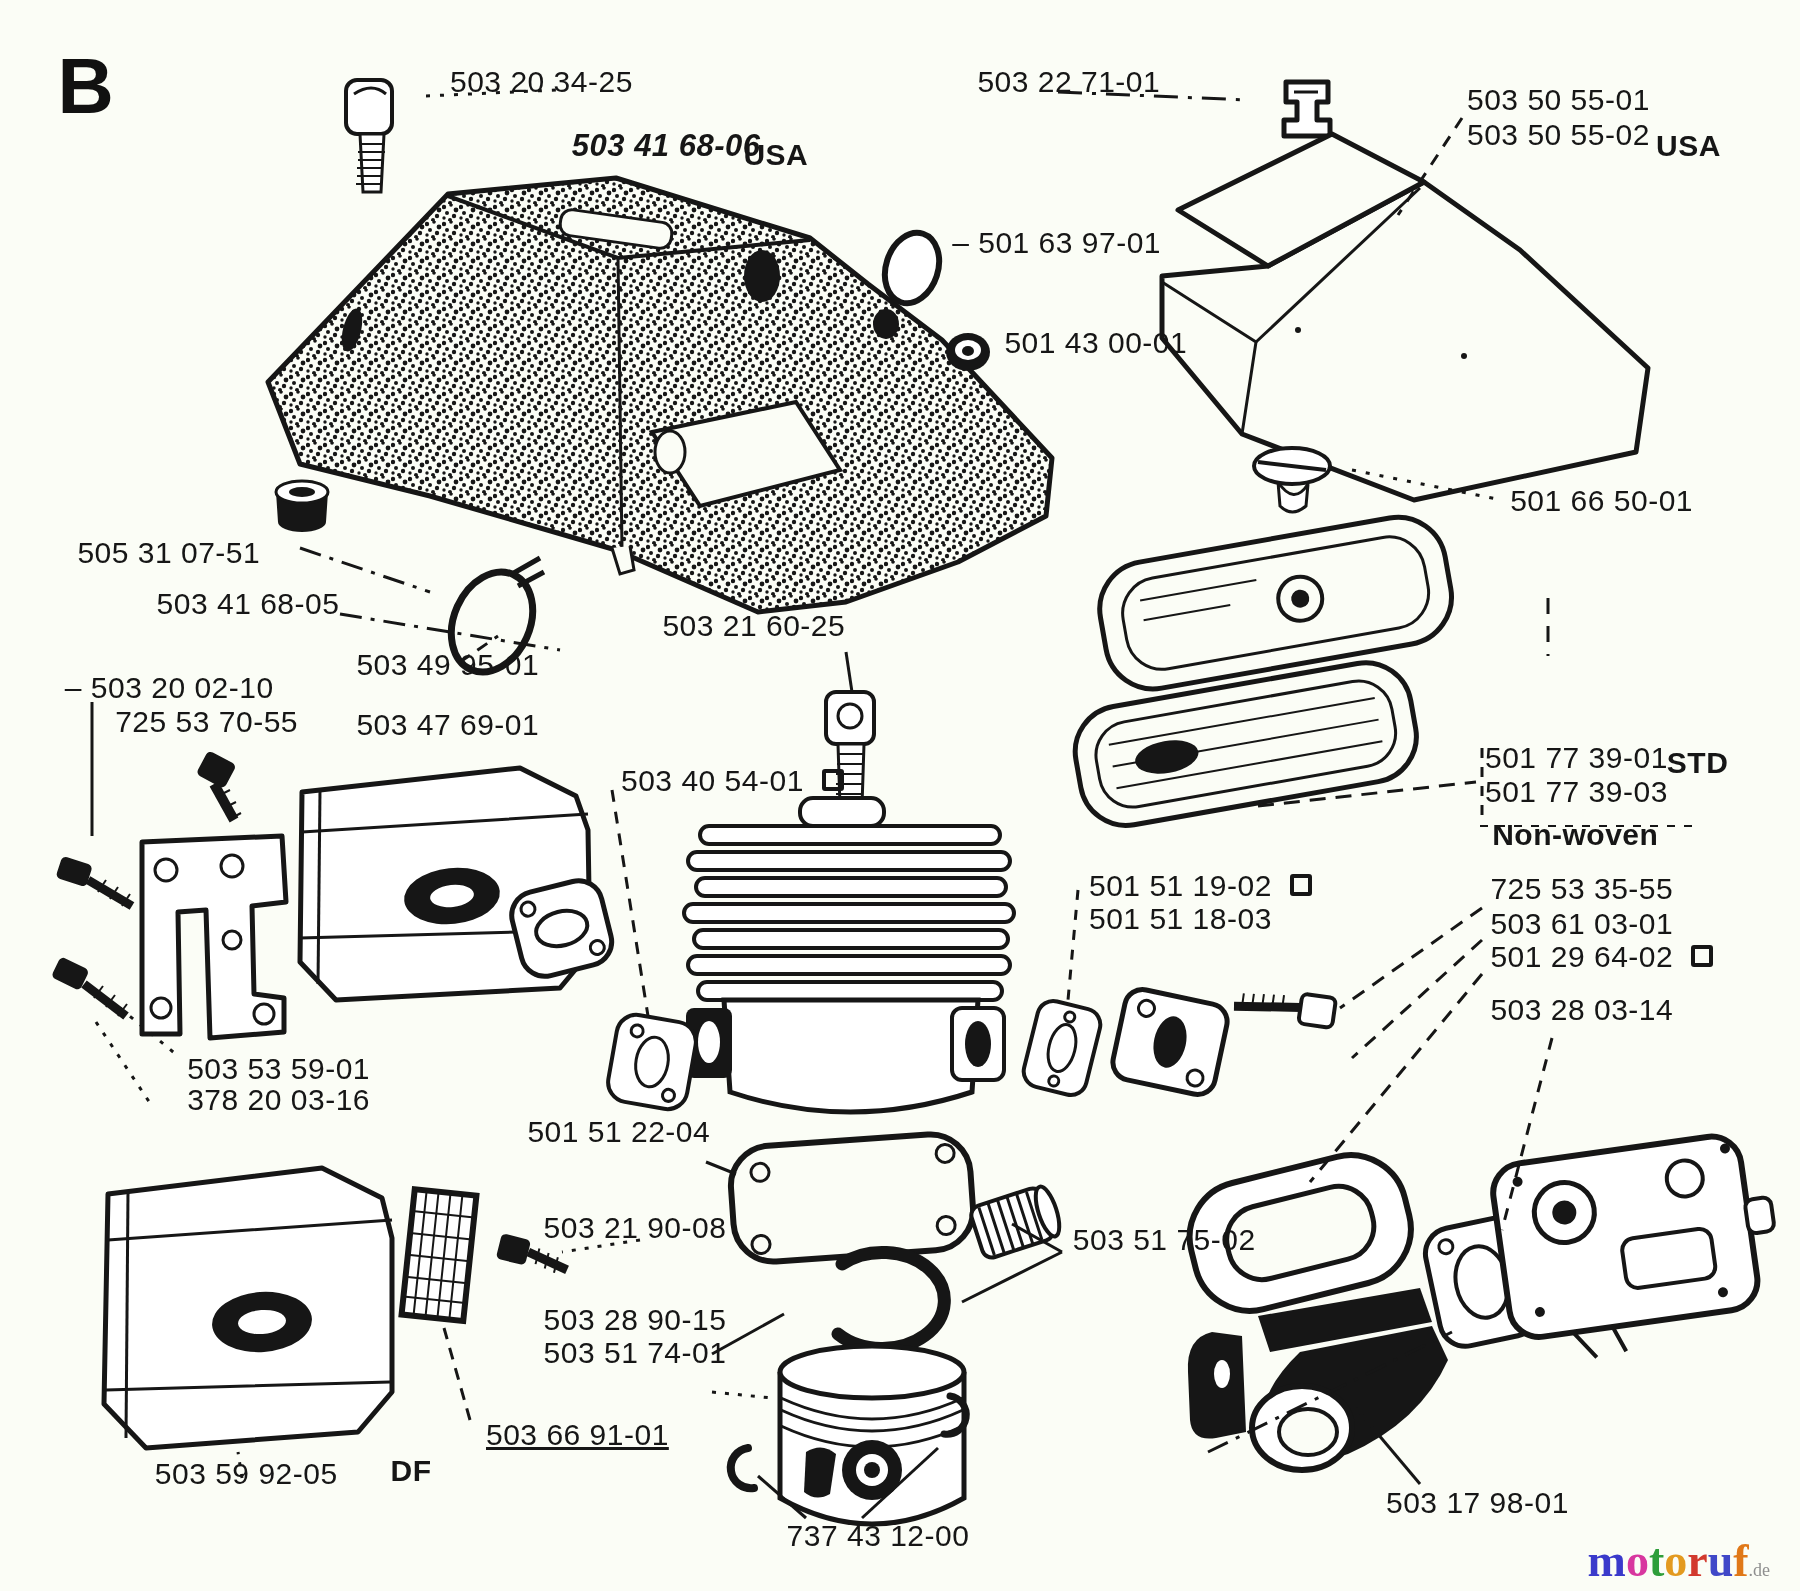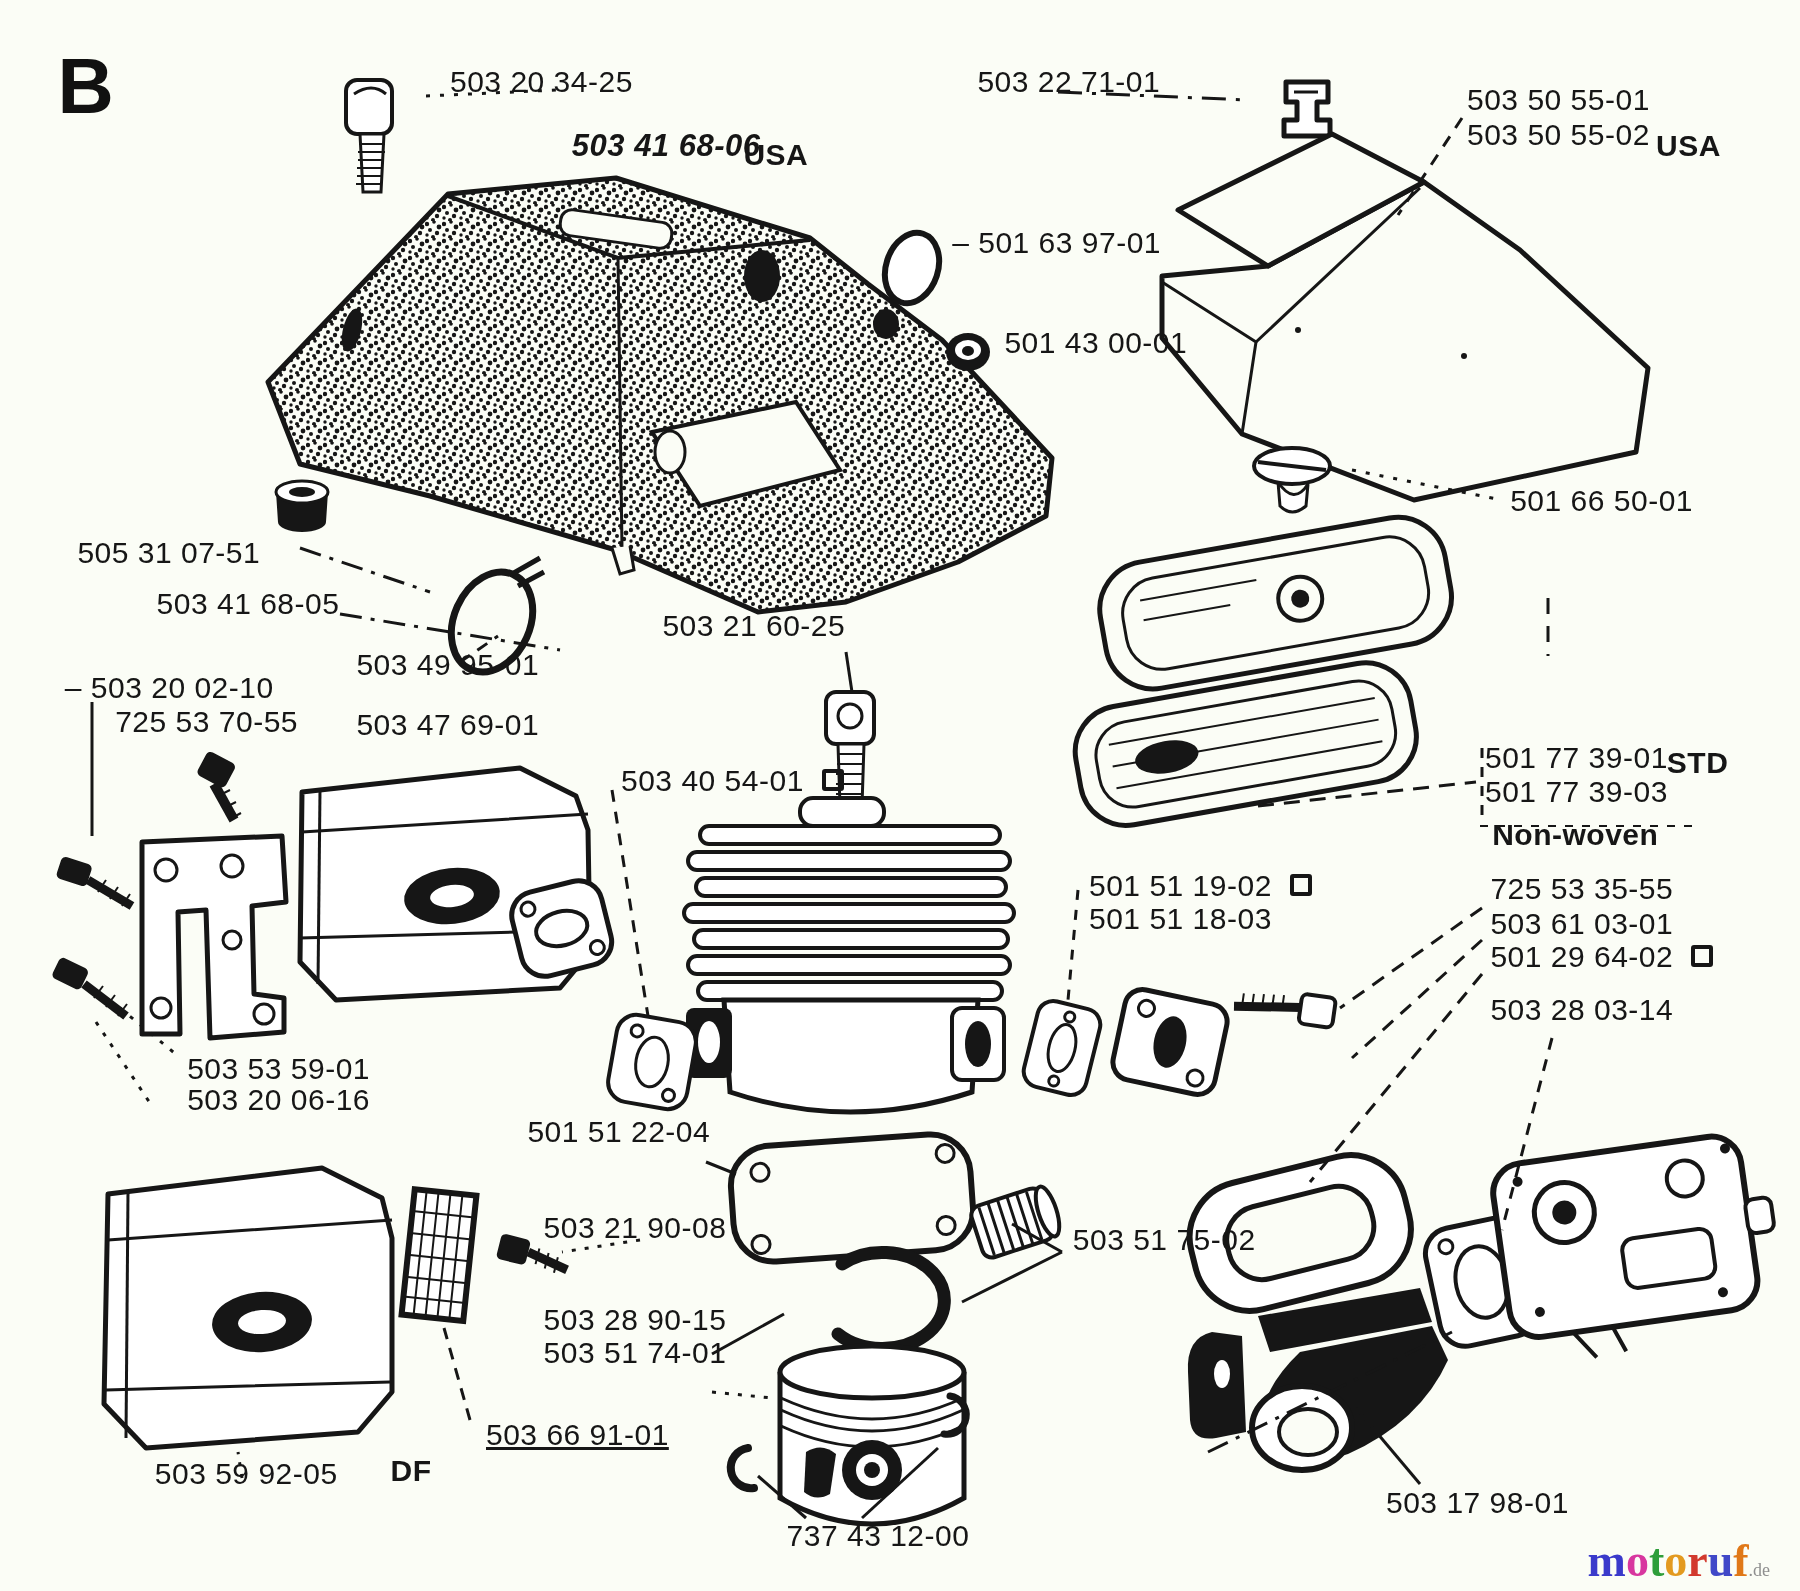--- a/index.html
+++ b/index.html
@@ -352,21 +352,21 @@
       <div class="part-label bold" style="left: 92.6%; top: 46.9%;"><span>STD</span></div>
       <div class="part-label" style="left: 82.5%; top: 48.7%;"><span>501 77 39-03</span></div>
       <div class="part-label bold" style="left: 82.9%; top: 51.4%;"><span>Non-woven</span></div>
       <div class="part-label" style="left: 60.5%; top: 54.6%;"><span>501 51 19-02</span><span class="sq"></span></div>
       <div class="part-label" style="left: 60.5%; top: 56.7%;"><span>501 51 18-03</span></div>
       <div class="part-label" style="left: 82.8%; top: 54.8%;"><span>725 53 35-55</span></div>
       <div class="part-label" style="left: 82.8%; top: 57%;"><span>503 61 03-01</span></div>
       <div class="part-label" style="left: 82.8%; top: 59.1%;"><span>501 29 64-02</span><span class="sq"></span></div>
       <div class="part-label" style="left: 82.8%; top: 62.4%;"><span>503 28 03-14</span></div>
       <div class="part-label" style="left: 10.4%; top: 66.1%;"><span>503 53 59-01</span></div>
-      <div class="part-label" style="left: 10.4%; top: 68.1%;"><span>503 20 06-16</span></div>
+      <div class="part-label" style="left: 10.4%; top: 68.1%;"><span>378 20 03-16</span></div>
       <div class="part-label" style="left: 29.3%; top: 70.1%;"><span>501 51 22-04</span></div>
       <div class="part-label" style="left: 30.2%; top: 76.1%;"><span>503 21 90-08</span></div>
       <div class="part-label" style="left: 59.6%; top: 76.9%; text-align: right;"><span>503 51 75-02</span></div>
       <div class="part-label" style="left: 30.2%; top: 81.9%;"><span>503 28 90-15</span></div>
       <div class="part-label" style="left: 30.2%; top: 84%;"><span>503 51 74-01</span></div>
       <div class="part-label" style="left: 27%; top: 89.1%; text-decoration: underline;"><span>503 66 91-01</span></div>
       <div class="part-label" style="left: 8.6%; top: 91.6%;"><span>503 59 92-05</span></div>
       <div class="part-label bold" style="left: 21.7%; top: 91.4%;"><span>DF</span></div>
       <div class="part-label" style="left: 43.7%; top: 95.5%;"><span>737 43 12-00</span></div>
       <div class="part-label" style="left: 77%; top: 93.4%;"><span>503 17 98-01</span></div>

